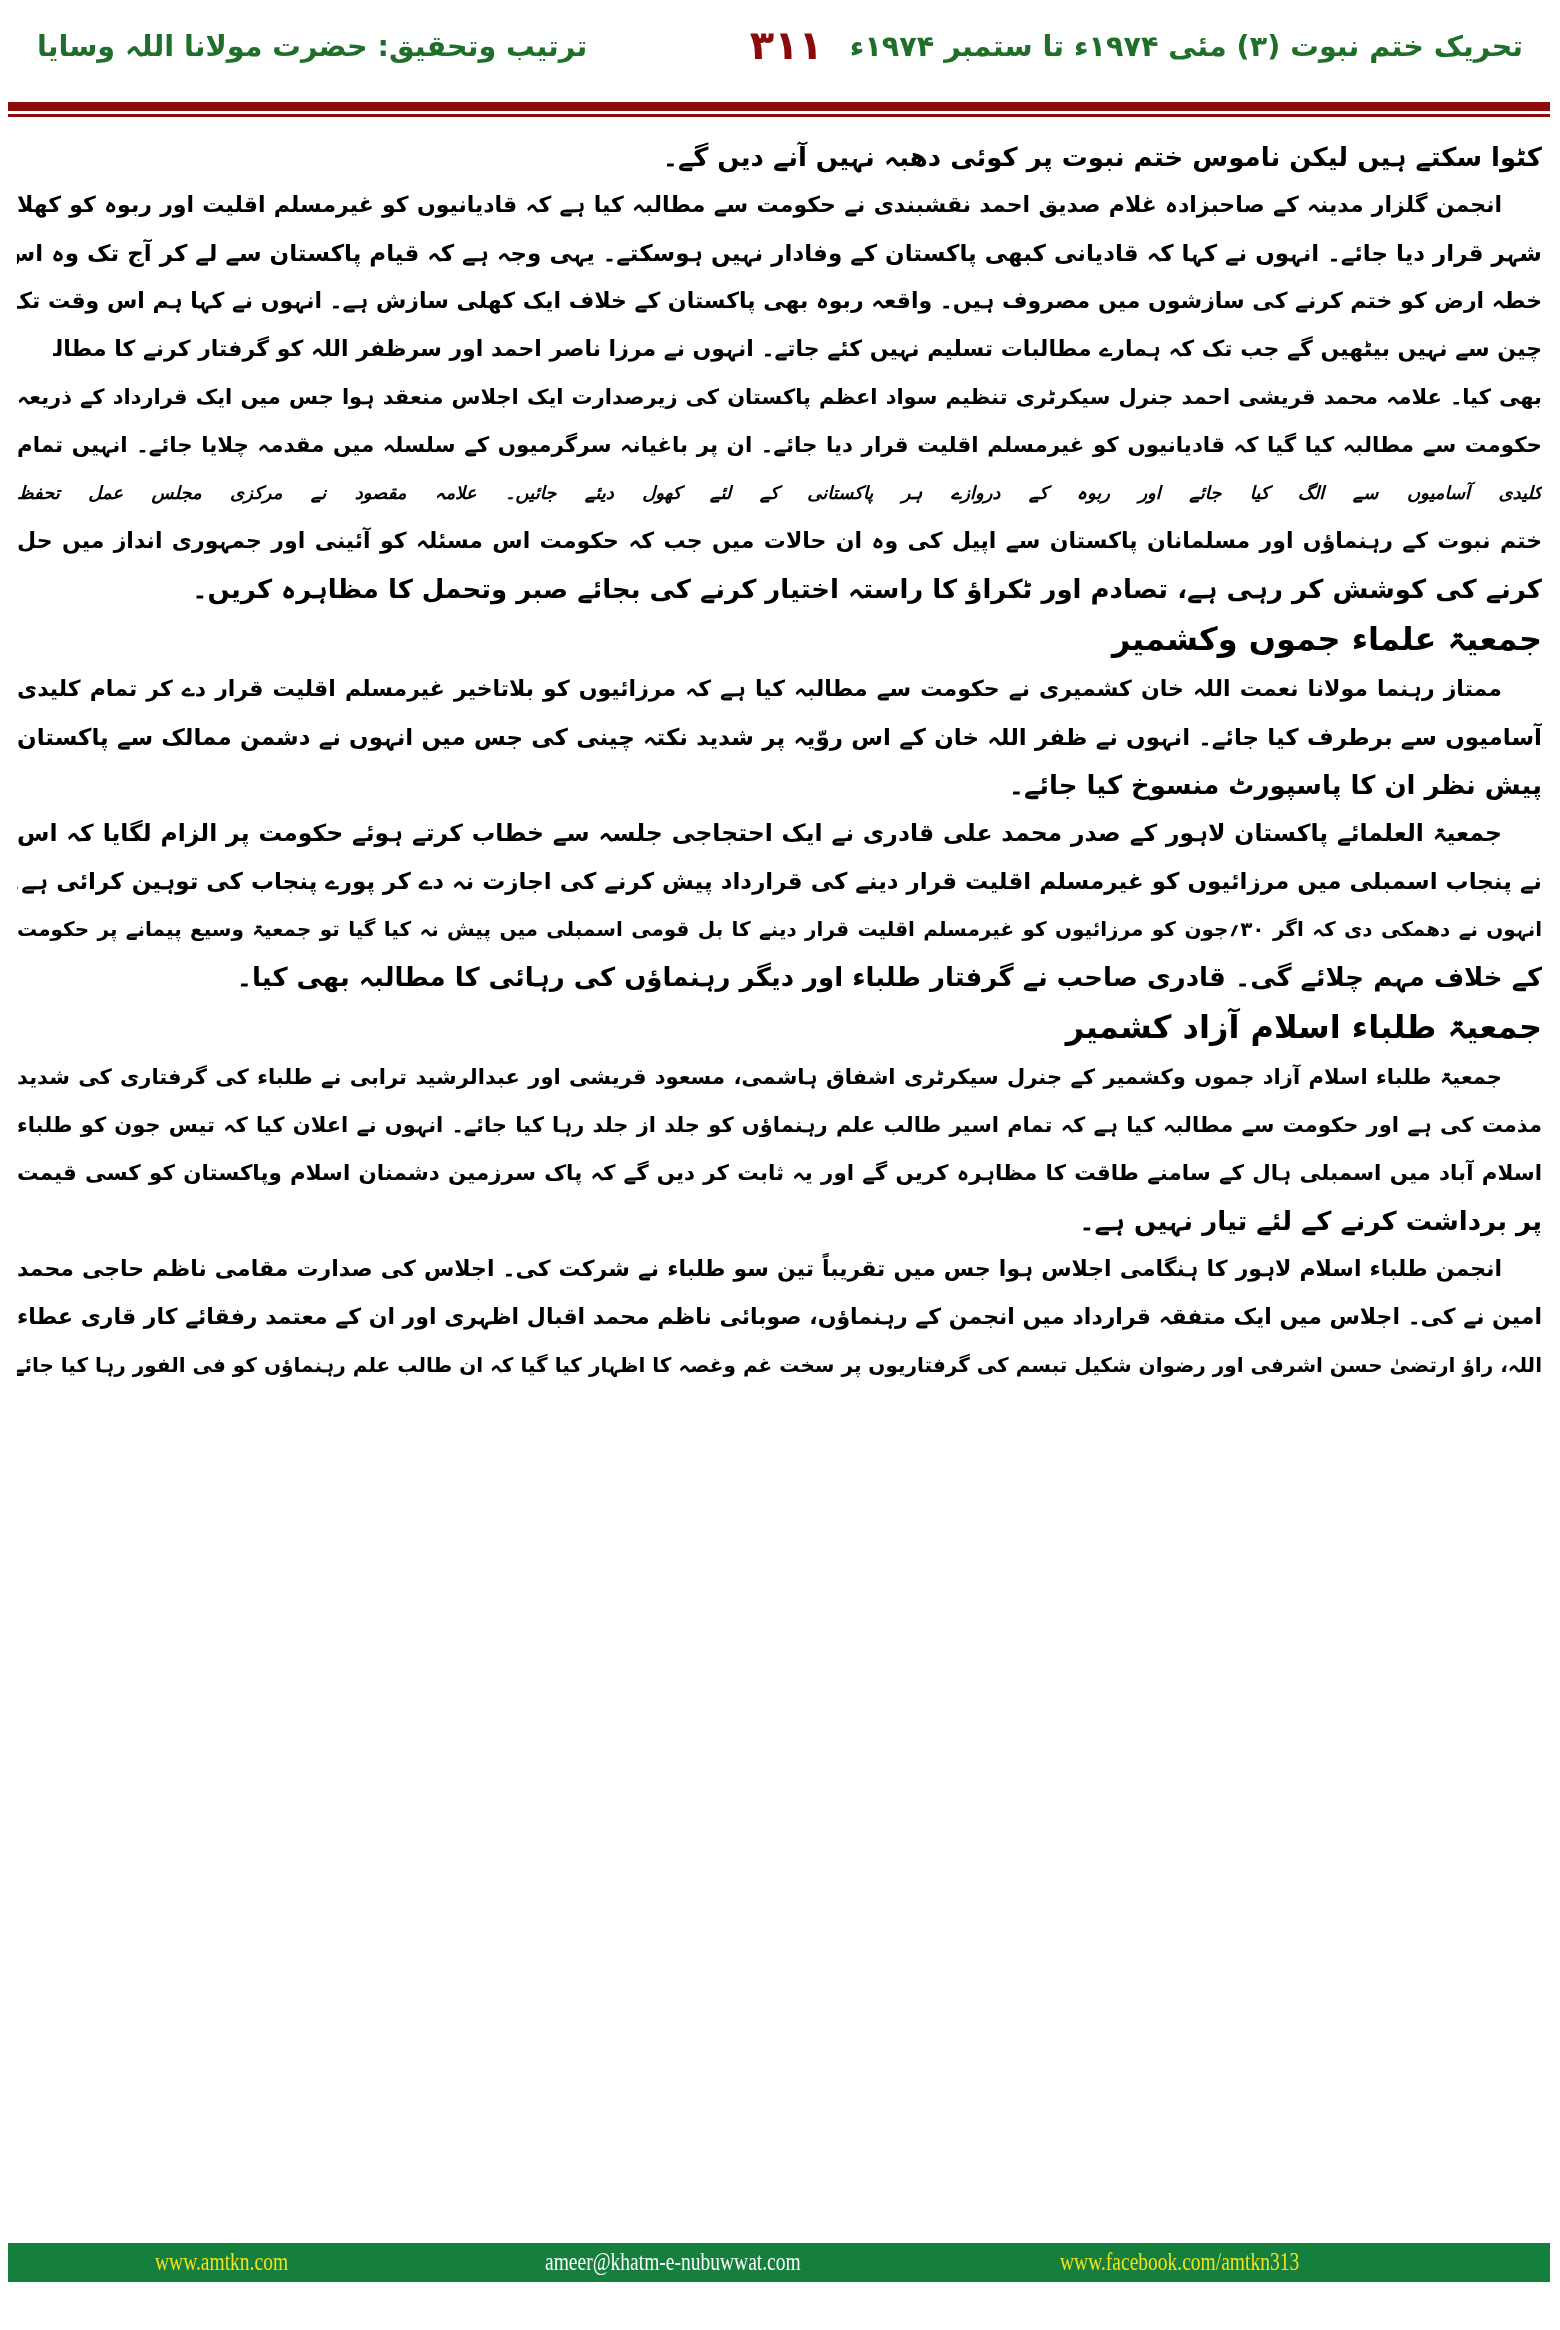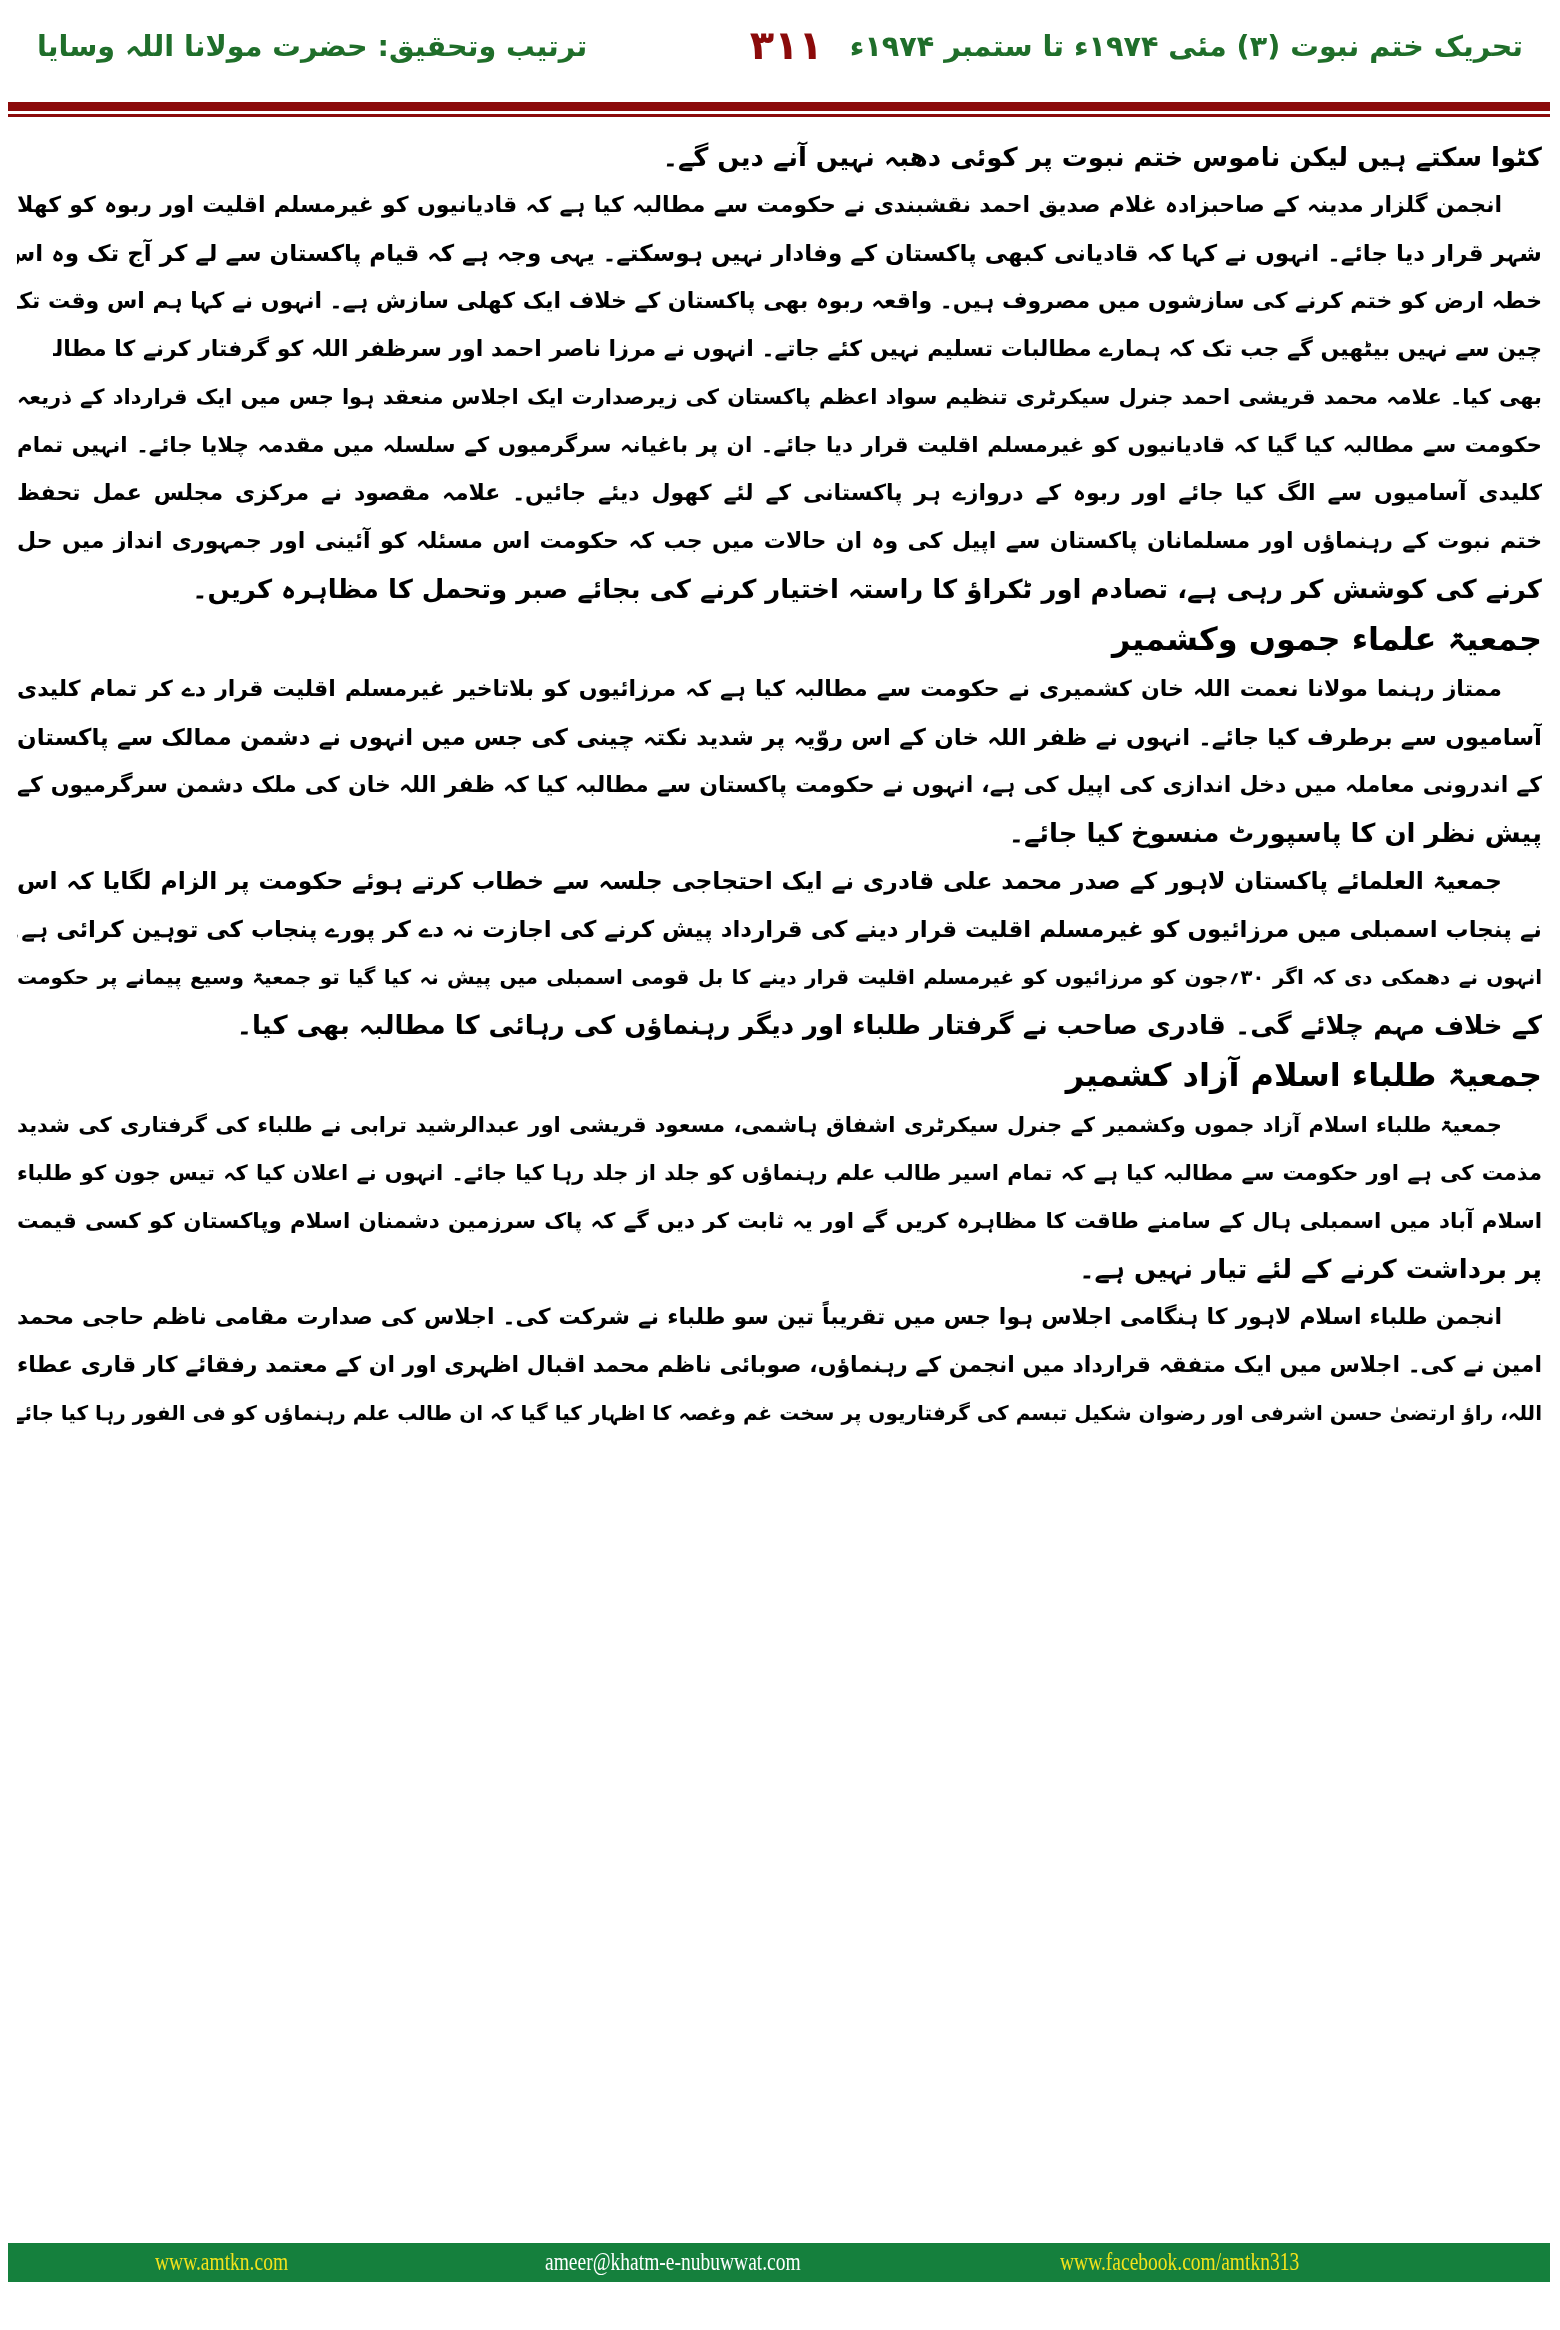--- a/index.html
+++ b/index.html
@@ -36,29 +36,28 @@
     <div class="paragraph">
       <div class="line last">کٹوا سکتے ہیں لیکن ناموس ختم نبوت پر کوئی دھبہ نہیں آنے دیں گے۔</div>
     </div>
     <div class="paragraph">
       <div class="line indent" style="font-size: 22px;">انجمن گلزار مدینہ کے صاحبزادہ غلام صدیق احمد نقشبندی نے حکومت سے مطالبہ کیا ہے کہ قادیانیوں کو غیرمسلم اقلیت اور ربوہ کو کھلا</div>
       <div class="line" style="font-size: 23px;">شہر قرار دیا جائے۔ انہوں نے کہا کہ قادیانی کبھی پاکستان کے وفادار نہیں ہوسکتے۔ یہی وجہ ہے کہ قیام پاکستان سے لے کر آج تک وہ اس</div>
       <div class="line" style="font-size: 22px;">خطہ ارض کو ختم کرنے کی سازشوں میں مصروف ہیں۔ واقعہ ربوہ بھی پاکستان کے خلاف ایک کھلی سازش ہے۔ انہوں نے کہا ہم اس وقت تک</div>
       <div class="line" style="font-size: 22px; margin-left: 36px;">چین سے نہیں بیٹھیں گے جب تک کہ ہمارے مطالبات تسلیم نہیں کئے جاتے۔ انہوں نے مرزا ناصر احمد اور سرظفر اللہ کو گرفتار کرنے کا مطالبہ</div>
       <div class="line" style="font-size: 21px;">بھی کیا۔ علامہ محمد قریشی احمد جنرل سیکرٹری تنظیم سواد اعظم پاکستان کی زیرصدارت ایک اجلاس منعقد ہوا جس میں ایک قرارداد کے ذریعہ</div>
       <div class="line" style="font-size: 21.4px;">حکومت سے مطالبہ کیا گیا کہ قادیانیوں کو غیرمسلم اقلیت قرار دیا جائے۔ ان پر باغیانہ سرگرمیوں کے سلسلہ میں مقدمہ چلایا جائے۔ انہیں تمام</div>
-      <div class="line" style="font-size: 22px;">کلیدی آسامیوں سے الگ کیا جائے اور ربوہ کے دروازے ہر پاکستانی کے لئے کھول دیئے جائیں۔ علامہ مقصود نے مرکزی مجلس عمل تحفظ</div>
+      <div class="line" style="font-size: 18px; font-style: italic;">کلیدی آسامیوں سے الگ کیا جائے اور ربوہ کے دروازے ہر پاکستانی کے لئے کھول دیئے جائیں۔ علامہ مقصود نے مرکزی مجلس عمل تحفظ</div>
       <div class="line" style="font-size: 22px;">ختم نبوت کے رہنماؤں اور مسلمانان پاکستان سے اپیل کی وہ ان حالات میں جب کہ حکومت اس مسئلہ کو آئینی اور جمہوری انداز میں حل</div>
       <div class="line last">کرنے کی کوشش کر رہی ہے، تصادم اور ٹکراؤ کا راستہ اختیار کرنے کی بجائے صبر وتحمل کا مظاہرہ کریں۔</div>
     </div>
     <div class="heading">جمعیۃ علماء جموں وکشمیر</div>
     <div class="paragraph">
       <div class="line indent" style="font-size: 22px;">ممتاز رہنما مولانا نعمت اللہ خان کشمیری نے حکومت سے مطالبہ کیا ہے کہ مرزائیوں کو بلاتاخیر غیرمسلم اقلیت قرار دے کر تمام کلیدی</div>
       <div class="line" style="font-size: 23px;">آسامیوں سے برطرف کیا جائے۔ انہوں نے ظفر اللہ خان کے اس روّیہ پر شدید نکتہ چینی کی جس میں انہوں نے دشمن ممالک سے پاکستان</div>
-      <div class="line" style="font-size: 22px;">کے اندرونی معاملہ میں دخل اندازی کی اپیل کی ہے، انہوں نے حکومت پاکستان سے مطالبہ کیا کہ ظفر اللہ خان کی ملک دشمن سرگرمیوں کے</div>
       <div class="line last">پیش نظر ان کا پاسپورٹ منسوخ کیا جائے۔</div>
     </div>
     <div class="paragraph">
       <div class="line indent" style="font-size: 23.5px;">جمعیۃ العلمائے پاکستان لاہور کے صدر محمد علی قادری نے ایک احتجاجی جلسہ سے خطاب کرتے ہوئے حکومت پر الزام لگایا کہ اس</div>
       <div class="line" style="font-size: 23px;">نے پنجاب اسمبلی میں مرزائیوں کو غیرمسلم اقلیت قرار دینے کی قرارداد پیش کرنے کی اجازت نہ دے کر پورے پنجاب کی توہین کرائی ہے۔</div>
       <div class="line" style="font-size: 20px;">انہوں نے دھمکی دی کہ اگر ۳۰؍جون کو مرزائیوں کو غیرمسلم اقلیت قرار دینے کا بل قومی اسمبلی میں پیش نہ کیا گیا تو جمعیۃ وسیع پیمانے پر حکومت</div>
       <div class="line last">کے خلاف مہم چلائے گی۔ قادری صاحب نے گرفتار طلباء اور دیگر رہنماؤں کی رہائی کا مطالبہ بھی کیا۔</div>
     </div>
     <div class="heading">جمعیۃ طلباء اسلام آزاد کشمیر</div>
     <div class="paragraph">

